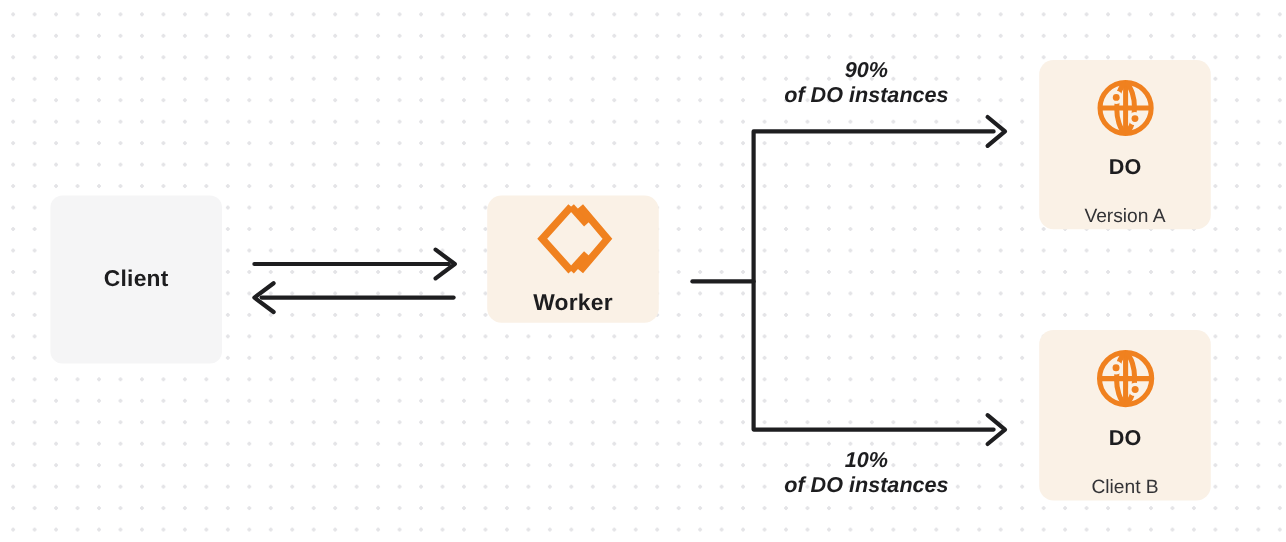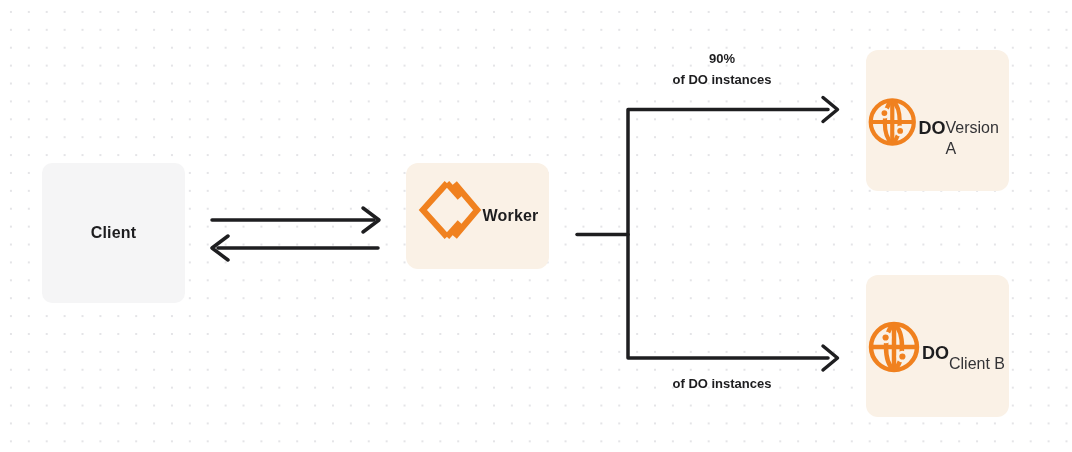--- a/index.html
+++ b/index.html
@@ -32,48 +32,48 @@
   svg.connectors path{
     stroke:var(--line-dark);
     stroke-width:3.5;
     fill:none;
     stroke-linecap:round;
     stroke-linejoin:round;
   }
 
   .node{
     position:absolute;
-    display:flex;flex-direction:row;align-items:center;justify-content:center;
+    display:flex;flex-direction:column;align-items:center;justify-content:center;
     z-index:2;
   }
   .node.gray{background:var(--node-gray);border-radius:10px;}
   .node.cream{background:var(--node-cream);border-radius:12px;}
 
   #client{left:42px;top:163px;width:143px;height:140px;}
   #worker{left:406px;top:163px;width:143px;height:106px;}
   #do-a{left:866px;top:50px;width:143px;height:141px;justify-content:flex-start;padding-top:14px;}
   #do-b{left:866px;top:275px;width:143px;height:142px;justify-content:flex-start;padding-top:14px;}
 
   .node-label{
-    font-size:16px;font-weight:700;color:var(--text-dark);
+    font-size:19px;font-weight:700;color:var(--text-dark);
     letter-spacing:.2px;line-height:1.1;
   }
   .worker-icon{width:66px;height:62px;display:block;margin-bottom:13px;}
   .globe-icon{width:56px;height:56px;display:block;margin-bottom:12px;}
 
   .icon-stroke{stroke:var(--accent-orange);fill:none;}
   .g-ring{fill:var(--node-cream);stroke:none;}
   .g-dot{fill:var(--accent-orange);stroke:none;}
 
   .do-title{font-size:18px;font-weight:700;color:var(--text-dark);line-height:22px;}
   .do-sub{font-size:16px;font-weight:400;color:var(--text-sub);line-height:21px;margin-top:20px;}
 
   .pct{
     position:absolute;width:240px;text-align:center;z-index:2;
-    font-size:13px;font-weight:600;color:var(--text-dark);line-height:21px;
+    font-size:18px;font-weight:600;color:var(--text-dark);line-height:21px;font-style:italic;
   }
   #pct-top{left:602px;top:48px;}
   #pct-bottom{left:602px;top:373px;}
 </style>
 </head>
 <body>
 
 <div class="canvas">
 
   <svg class="connectors" viewBox="0 0 1072 452" aria-hidden="true">
@@ -138,16 +138,17 @@
     <div class="do-title">DO</div>
     <div class="do-sub">Client B</div>
   </div>
 
   <div class="pct" id="pct-top">
     <div>90%</div>
     <div>of DO instances</div>
   </div>
 
   <div class="pct" id="pct-bottom">
+    <div>10%</div>
     <div>of DO instances</div>
   </div>
 
 </div>
 
 </body></html>

